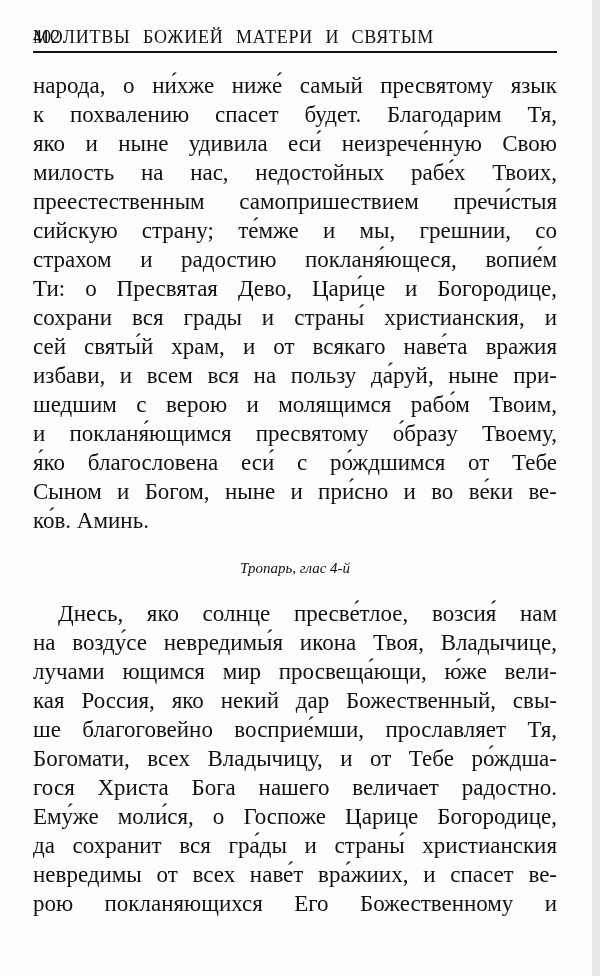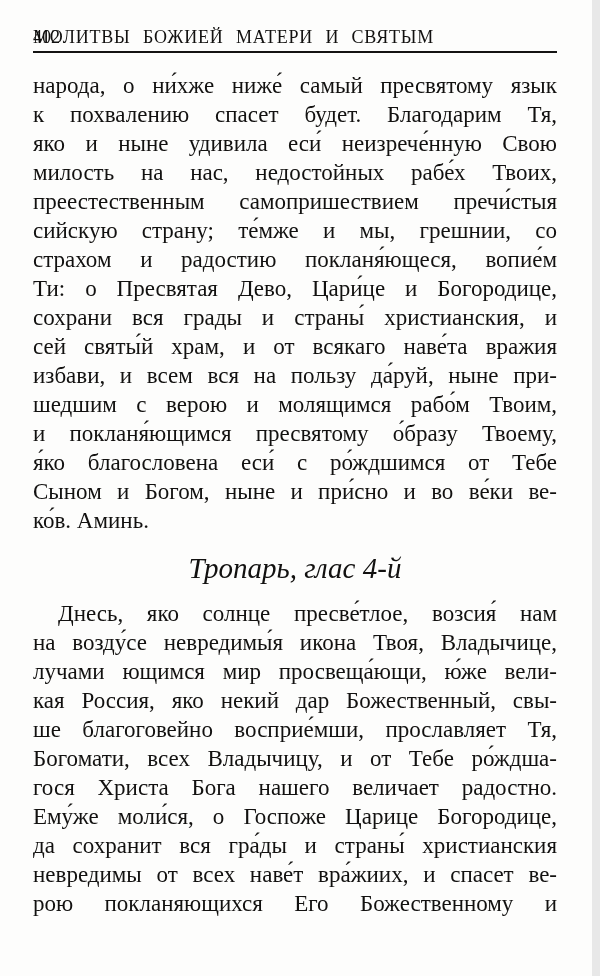--- a/index.html
+++ b/index.html
@@ -56,21 +56,21 @@
   }
   .line.last-left {
     text-align-last: left;
     -moz-text-align-last: left;
   }
   .line.indent {
     text-indent: 25px;
   }
   .troparion-heading {
     margin: 19px 0 16px 0;
-    font-size: 29px;
+    font-size: 15px;
     font-weight: normal;
     font-style: italic;
     text-align: center;
     line-height: 29px;
   }
 </style>
 </head>
 <body>
 
 <div class="page">

